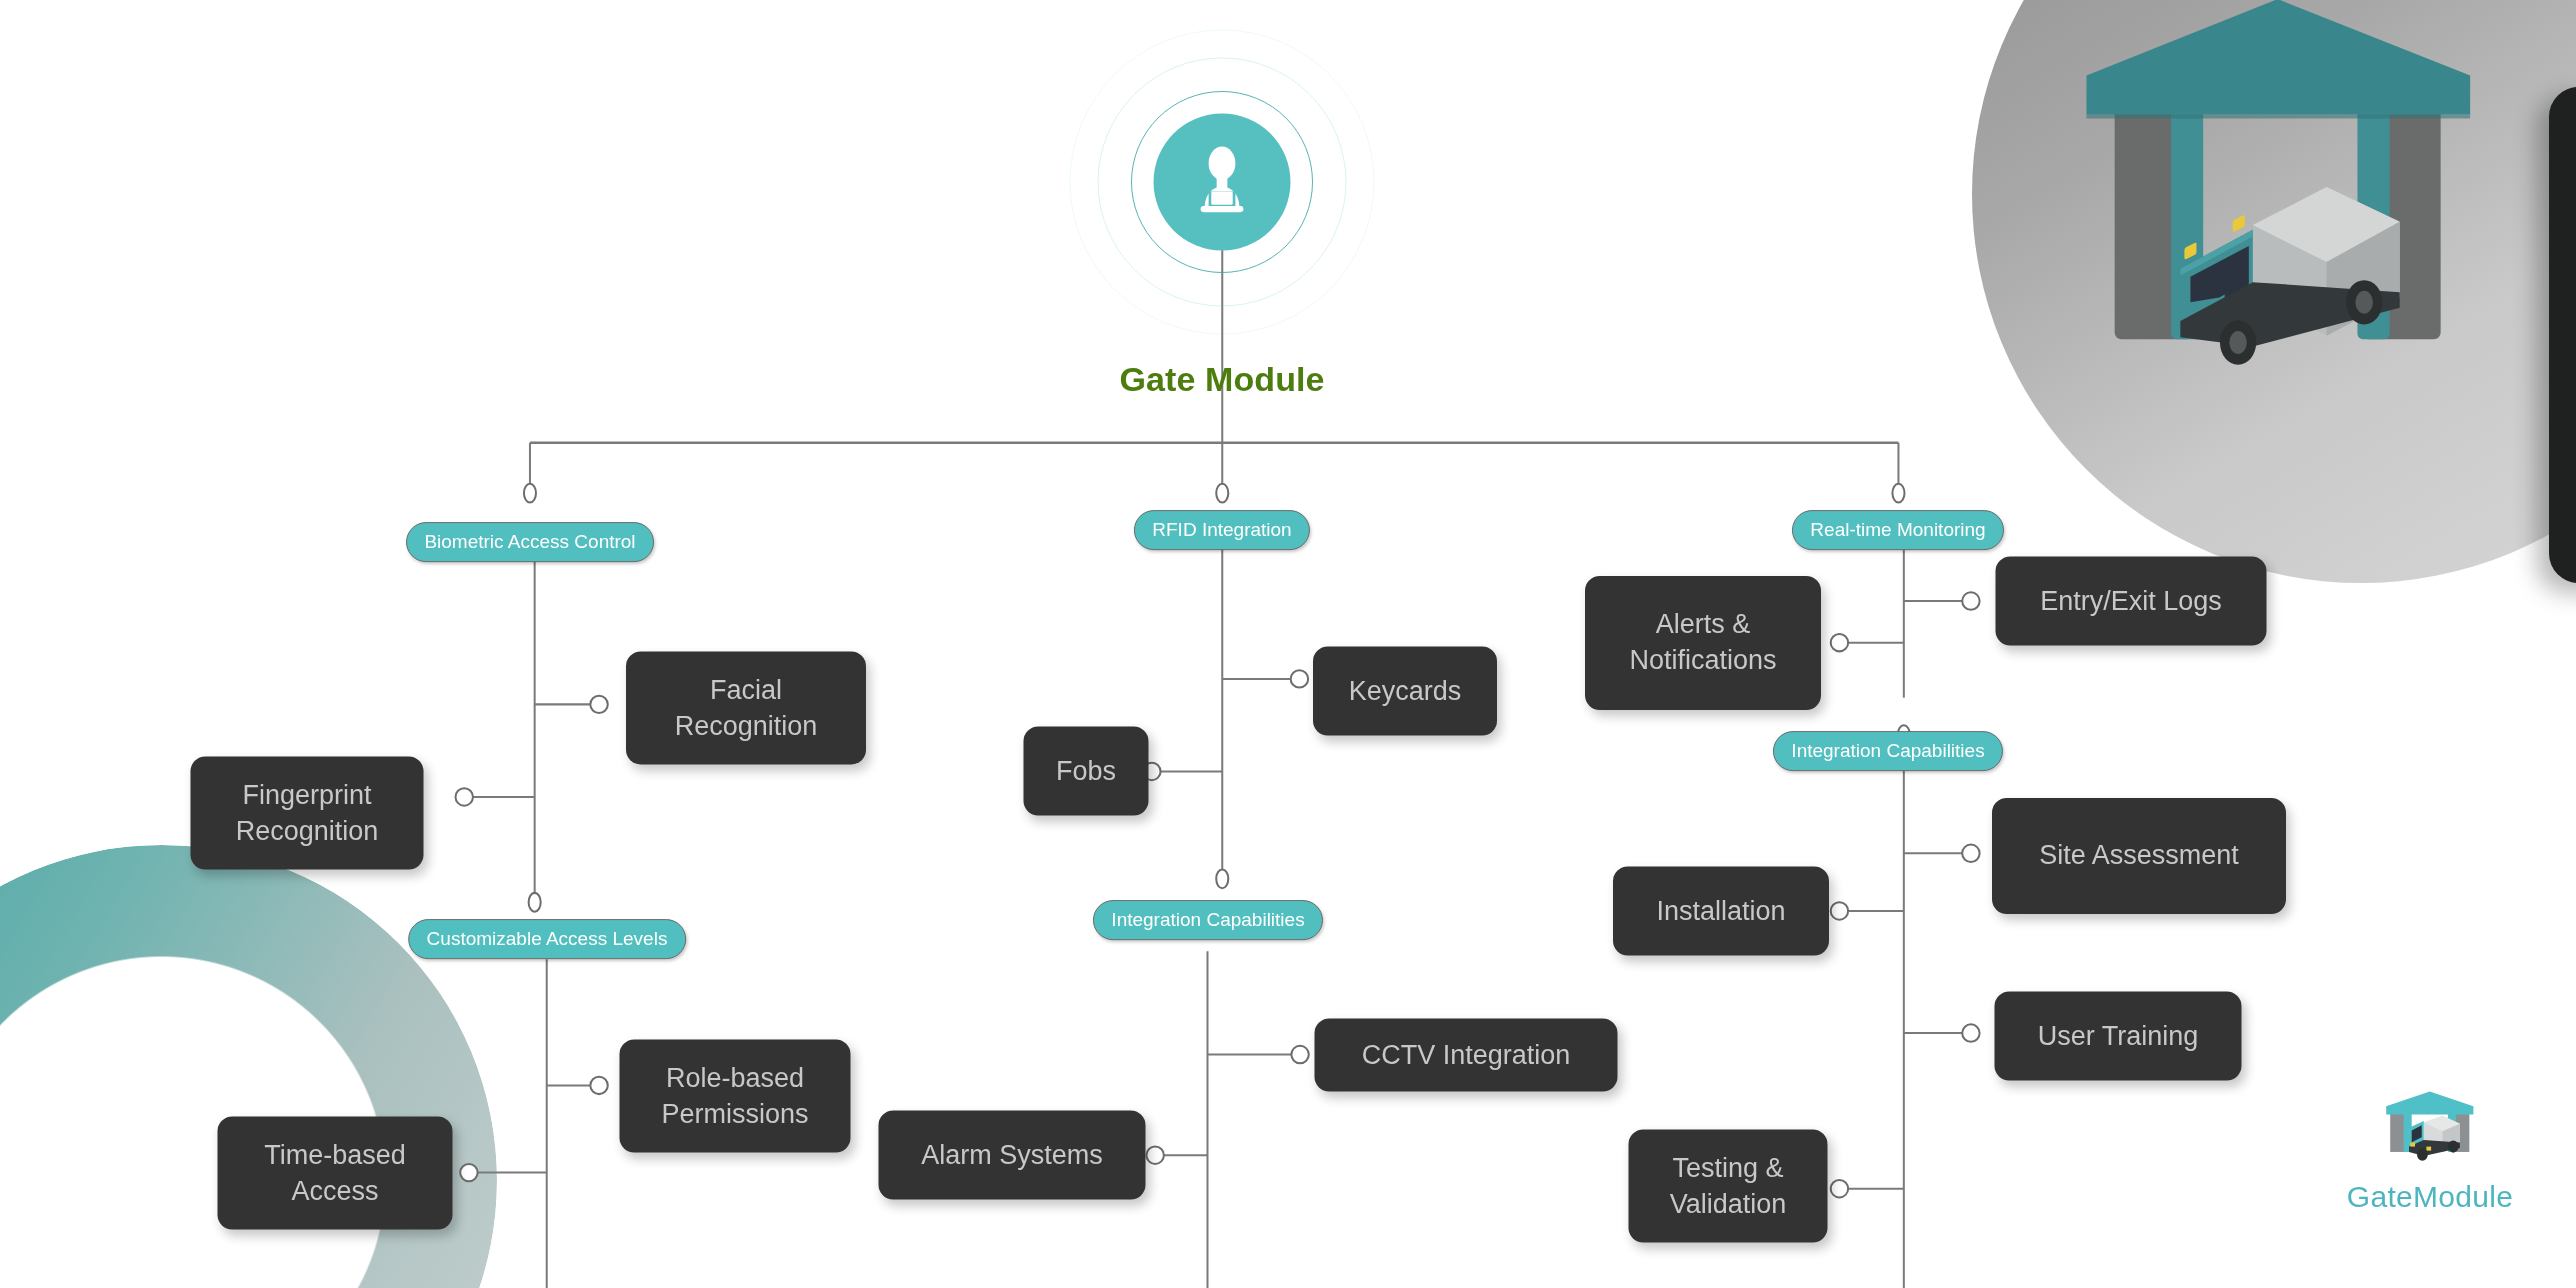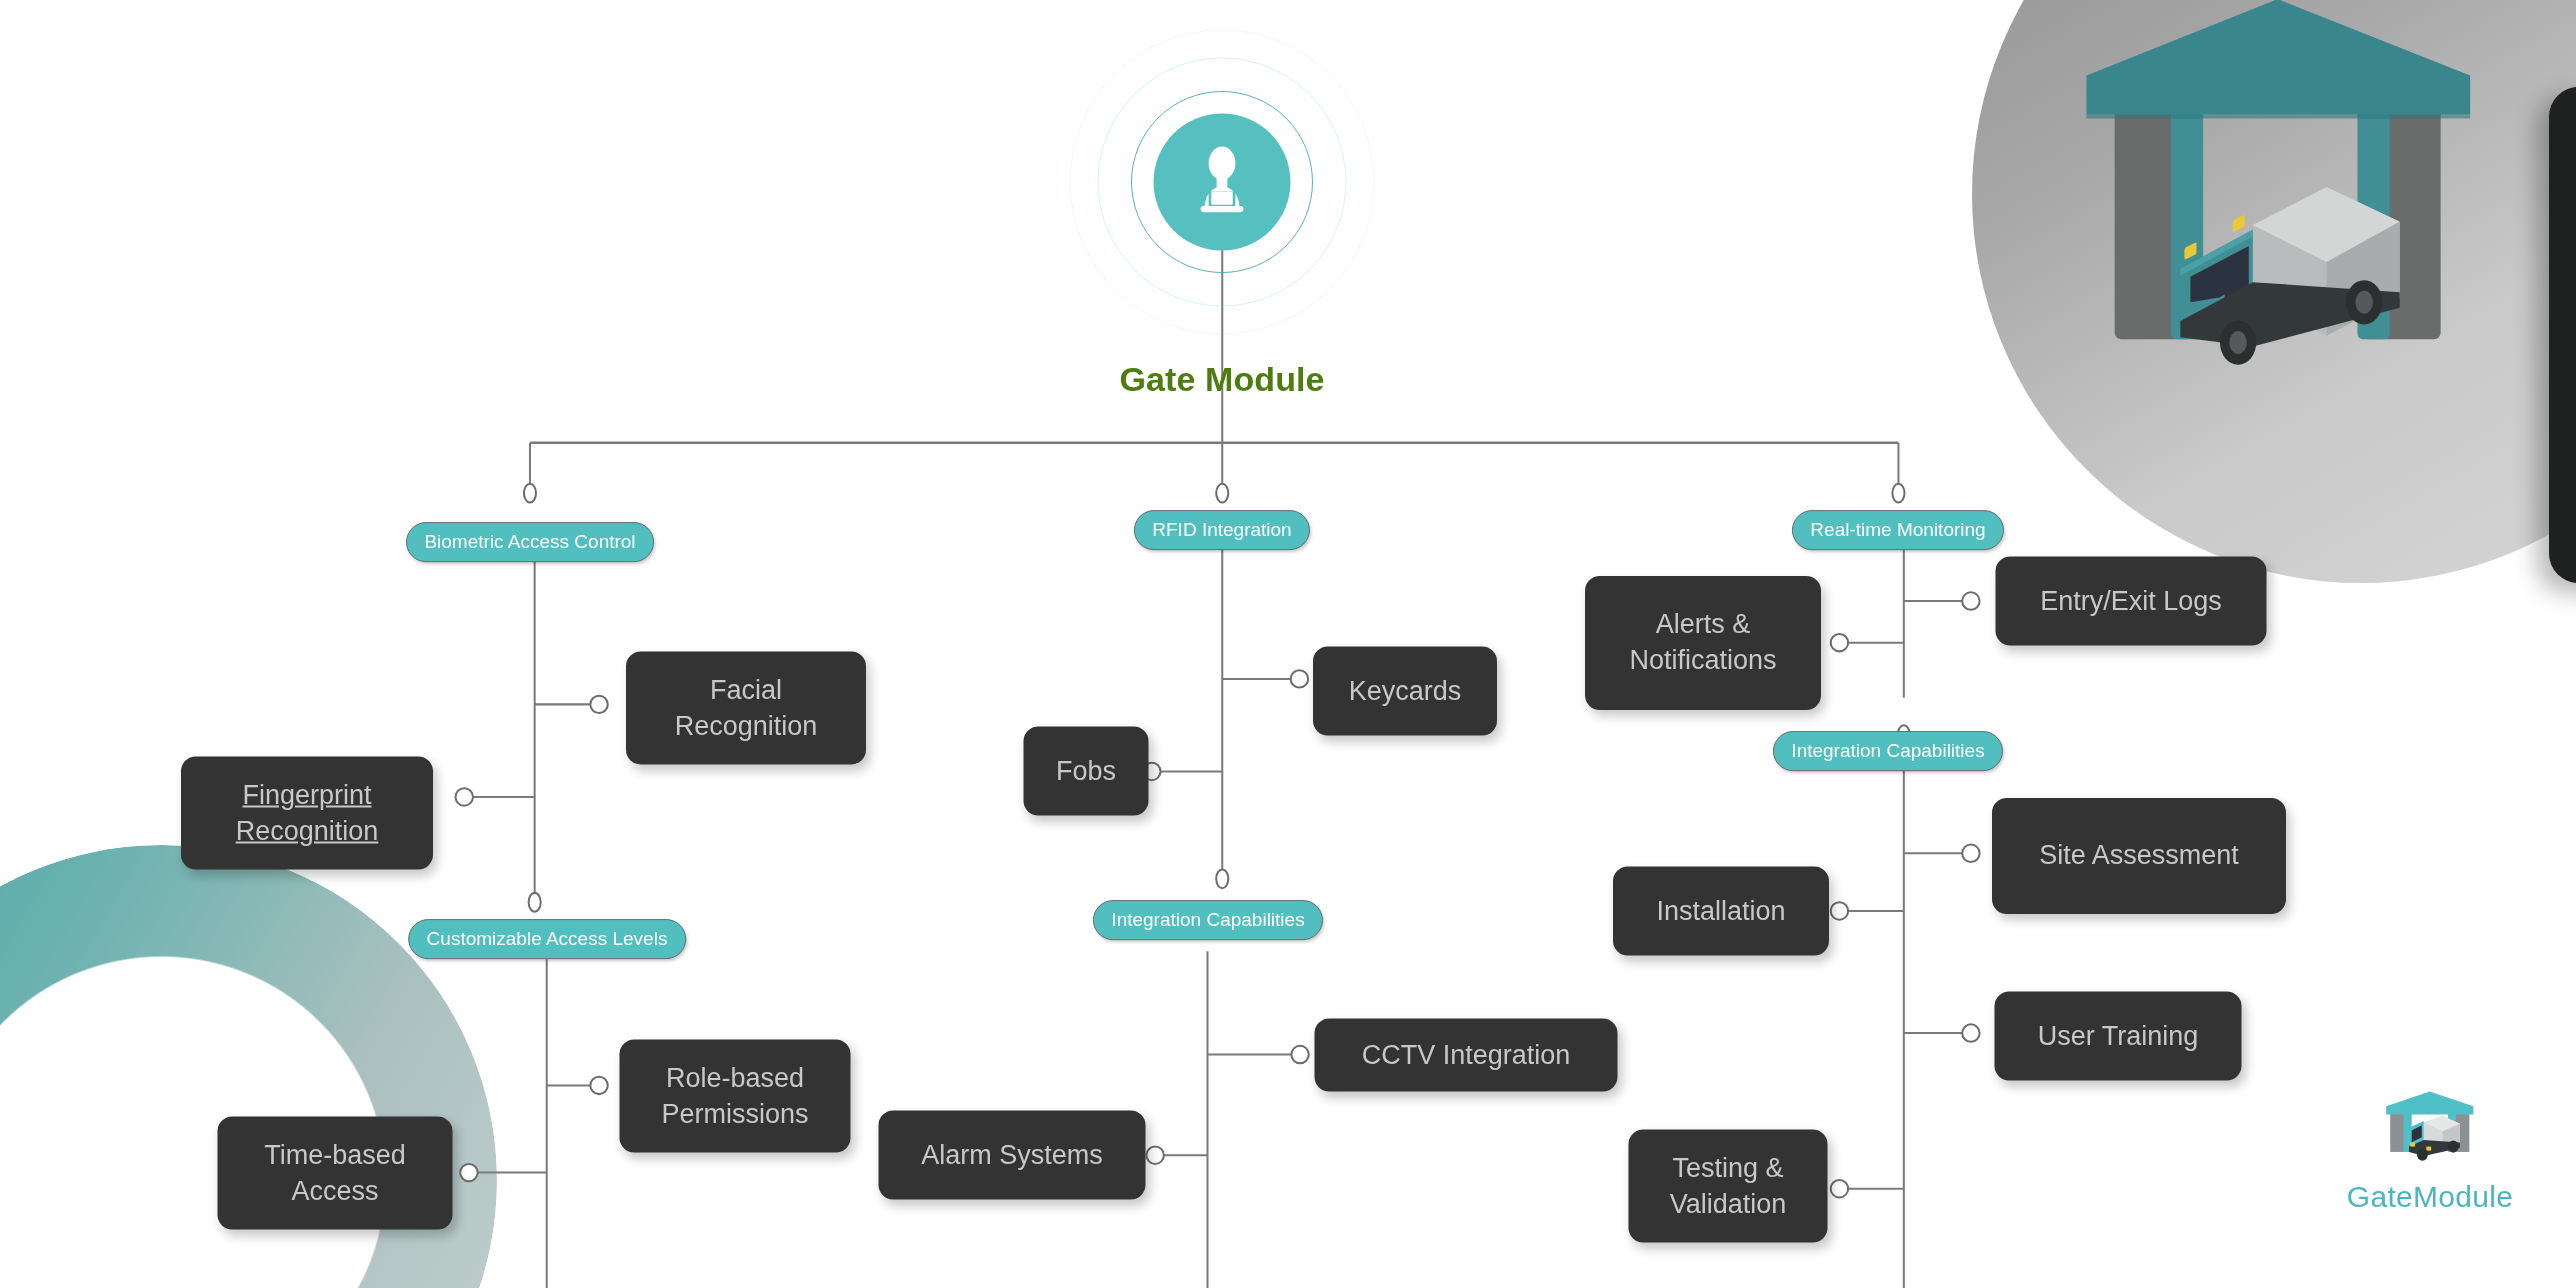--- a/index.html
+++ b/index.html
@@ -201,21 +201,21 @@
 
   <div class="pill" style="left:530px;top:542px;">Biometric Access Control</div>
   <div class="pill" style="left:1222px;top:530px;">RFID Integration</div>
   <div class="pill" style="left:1898px;top:530px;">Real-time Monitoring</div>
 
   <div class="pill" style="left:547px;top:939px;">Customizable Access Levels</div>
   <div class="pill" style="left:1208px;top:920px;">Integration Capabilities</div>
   <div class="pill" style="left:1888px;top:751px;">Integration Capabilities</div>
 
   <div class="card" style="left:746px;top:708px;width:240px;height:113px;">Facial Recognition</div>
-  <div class="card" style="left:307px;top:813px;width:252px;height:113px;text-decoration:underline;">Fingerprint Recognition</div>
+  <div class="card" style="left:307px;top:813px;width:233px;height:113px;">Fingerprint Recognition</div>
   <div class="card" style="left:735px;top:1096px;width:231px;height:113px;">Role-based Permissions</div>
   <div class="card" style="left:335px;top:1173px;width:235px;height:113px;">Time-based Access</div>
 
   <div class="card" style="left:1405px;top:691px;width:184px;height:89px;">Keycards</div>
   <div class="card" style="left:1086px;top:771px;width:125px;height:89px;">Fobs</div>
   <div class="card" style="left:1466px;top:1055px;width:303px;height:73px;">CCTV Integration</div>
   <div class="card" style="left:1012px;top:1155px;width:267px;height:89px;">Alarm Systems</div>
 
   <div class="card" style="left:2131px;top:601px;width:271px;height:89px;">Entry/Exit Logs</div>
   <div class="card" style="left:1703px;top:643px;width:236px;height:134px;">Alerts &amp; Notifications</div>

